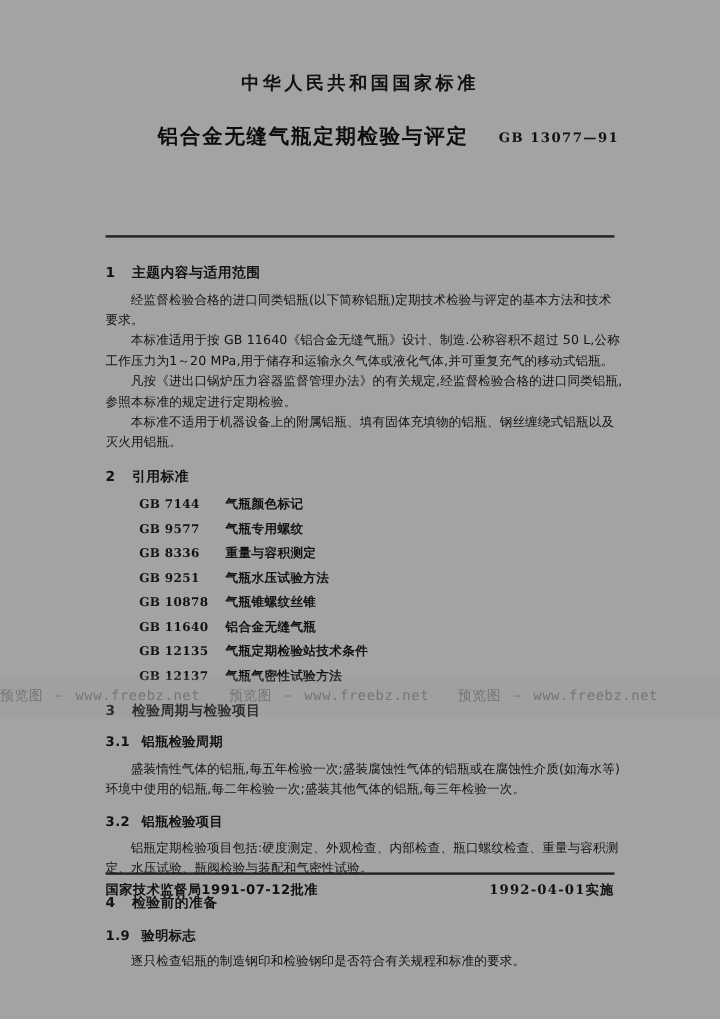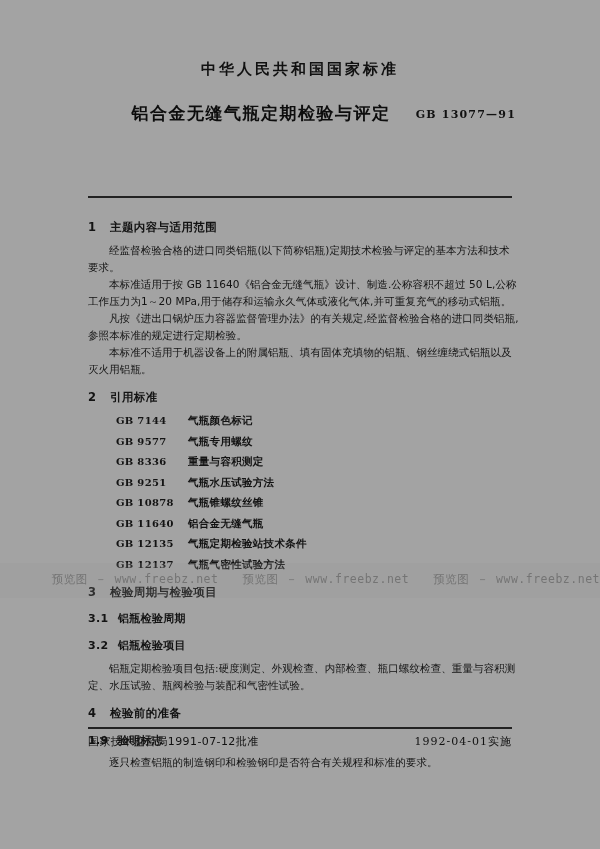--- a/index.html
+++ b/index.html
@@ -148,21 +148,21 @@
   
   .footer {
     position: absolute;
     left: 88px;
     top: 734px;
     width: 424px;
     display: flex;
     justify-content: space-between;
     align-items: baseline;
     font-size: 11px;
-    font-weight: normal;
+    font-weight: bold;
     color: #111;
   }
   .footer .seg { white-space: nowrap; letter-spacing: 0.4px; }
   .footer .date {
     font-family: "DejaVu Serif", "Liberation Serif", serif;
     letter-spacing: 1px;
   }
 
   
   .wm-band {
@@ -178,21 +178,21 @@
   .wm-text {
     position: absolute;
     top: 9px;
     left: 0;
     width: 600px;
     white-space: nowrap;
     font-family: "DejaVu Sans Mono", "Liberation Mono", monospace;
     font-size: 11.5px;
     color: rgba(80,80,80,0.55);
     letter-spacing: 0.5px;
-    text-align: right;
+    text-align: left;
   }
 </style>
 </head>
 <body>
 
 <div id="page">
 
   <div class="masthead">
     <div class="national-line">中华人民共和国国家标准</div>
 
@@ -253,20 +253,21 @@
         </li>
       </ul>
 
     <div class="h1">
       <span class="num">3</span><span>检验周期与检验项目</span>
     </div>
 
     <div class="h2">
       <span class="num">3.1</span><span>铝瓶检验周期</span>
     </div>
+    <p class="para first">盛装惰性气体的铝瓶,每五年检验一次;盛装腐蚀性气体的铝瓶或在腐蚀性介质(如海水等)环境中使用的铝瓶,每二年检验一次;盛装其他气体的铝瓶,每三年检验一次。</p>
 
     <div class="h2">
       <span class="num">3.2</span><span>铝瓶检验项目</span>
     </div>
     <p class="para first">铝瓶定期检验项目包括:硬度测定、外观检查、内部检查、瓶口螺纹检查、重量与容积测定、水压试验、瓶阀检验与装配和气密性试验。</p>
 
     <div class="h1">
       <span class="num">4</span><span>检验前的准备</span>
     </div>
 

